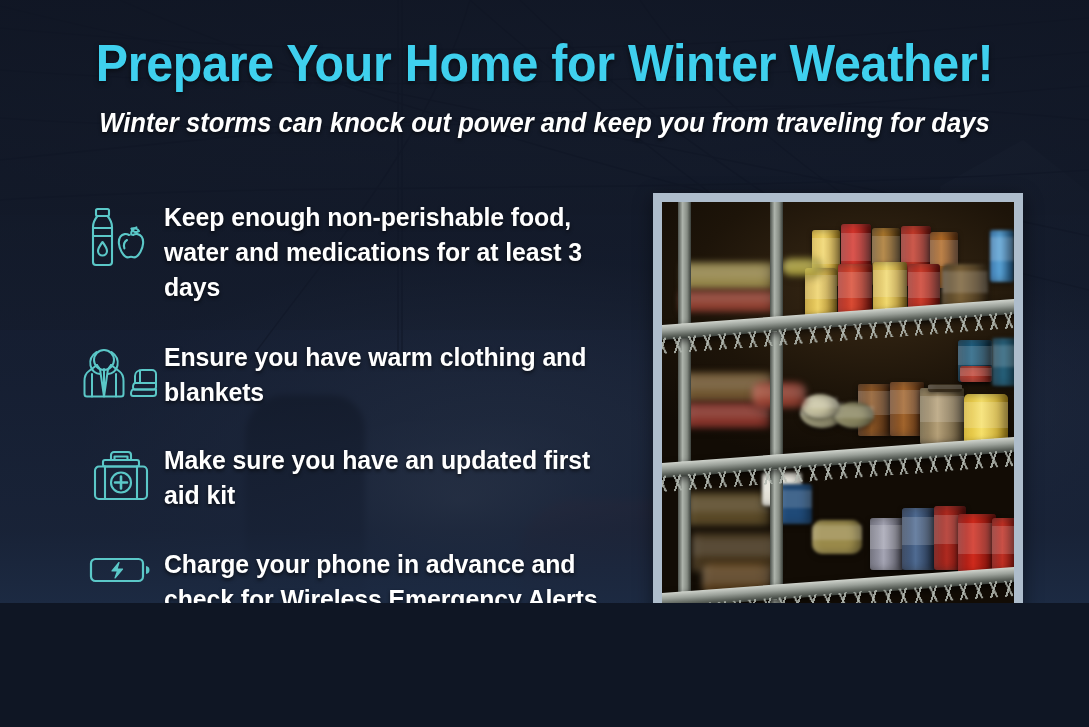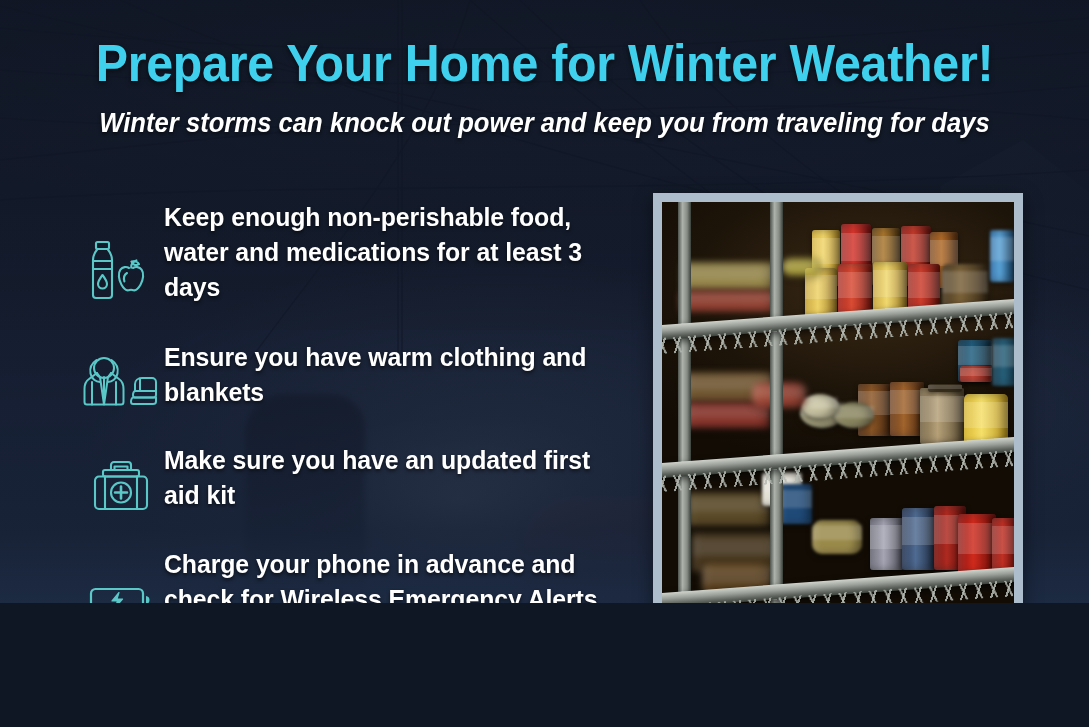--- a/index.html
+++ b/index.html
@@ -96,21 +96,21 @@
     font-size: 27px;
     font-weight: 700;
     font-style: italic;
     transform: scaleX(.95);
     text-shadow: 0 2px 4px rgba(0,0,0,.6);
     white-space: nowrap;
   }
 
   
   .tips { position: absolute; left: 78px; top: 200px; width: 560px; }
-  .tip { position: absolute; display: flex; align-items: flex-end; }
+  .tip { position: absolute; display: flex; align-items: flex-start; }
   .tip-0 { top: 0px; }
   .tip-1 { top: 140px; }
   .tip-2 { top: 243px; }
   .tip-3 { top: 347px; }
 
   .tip-icon {
     width: 86px; flex: 0 0 86px;
     display: flex; align-items: flex-start; justify-content: center;
     padding-top: 6px;
   }

